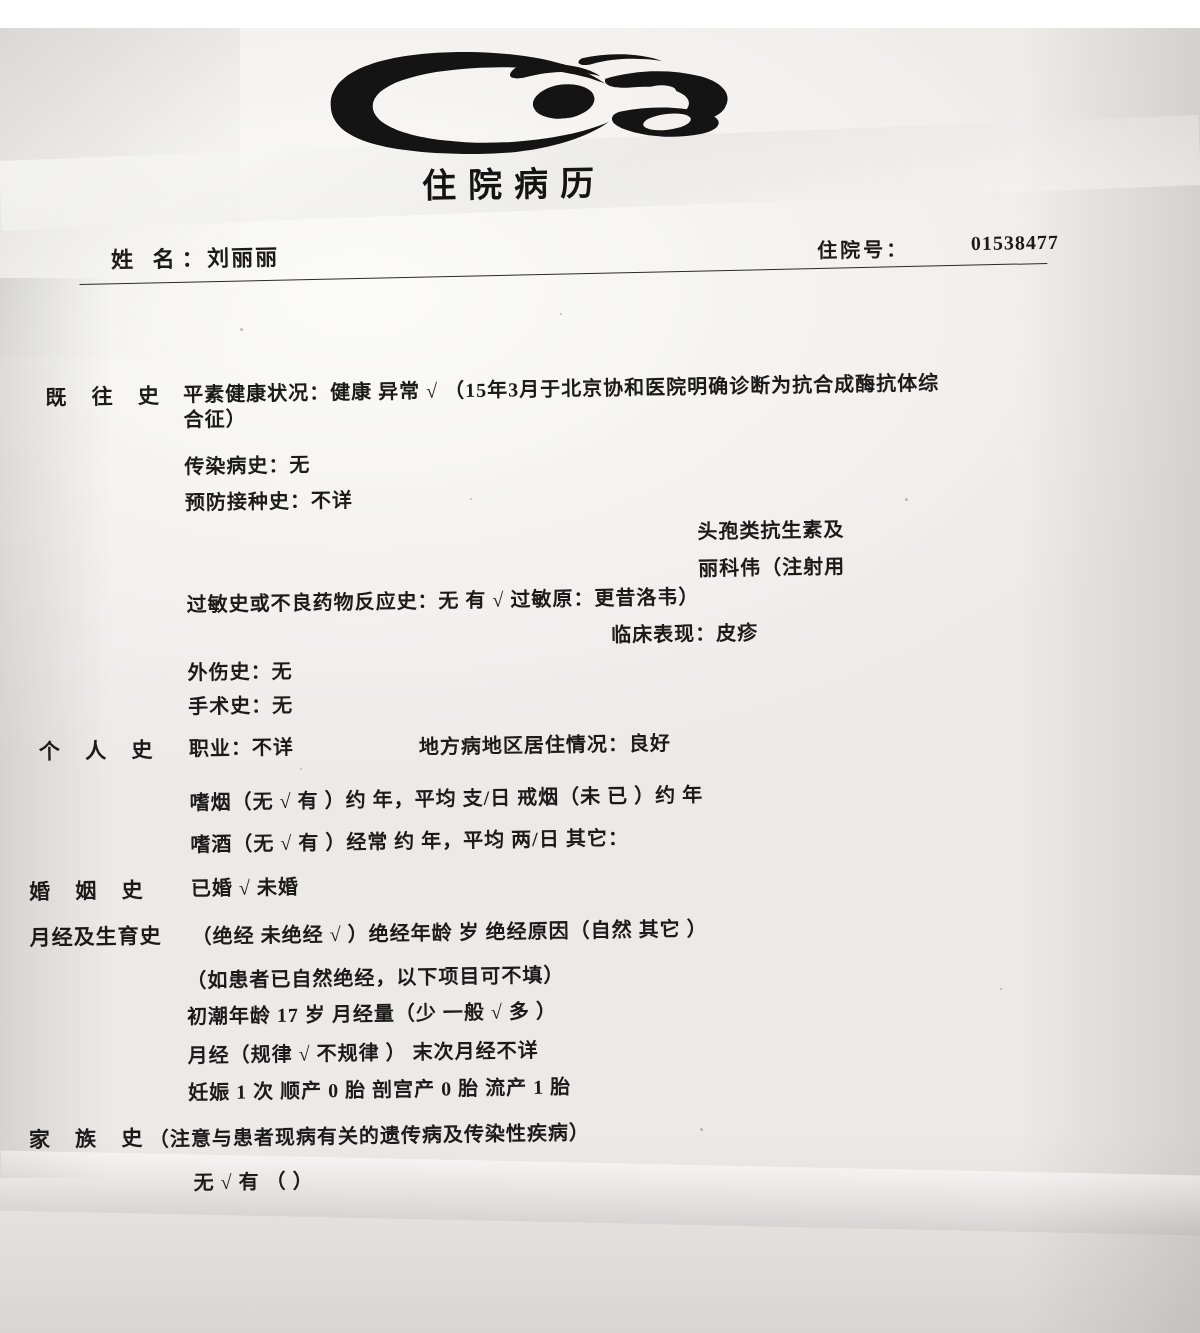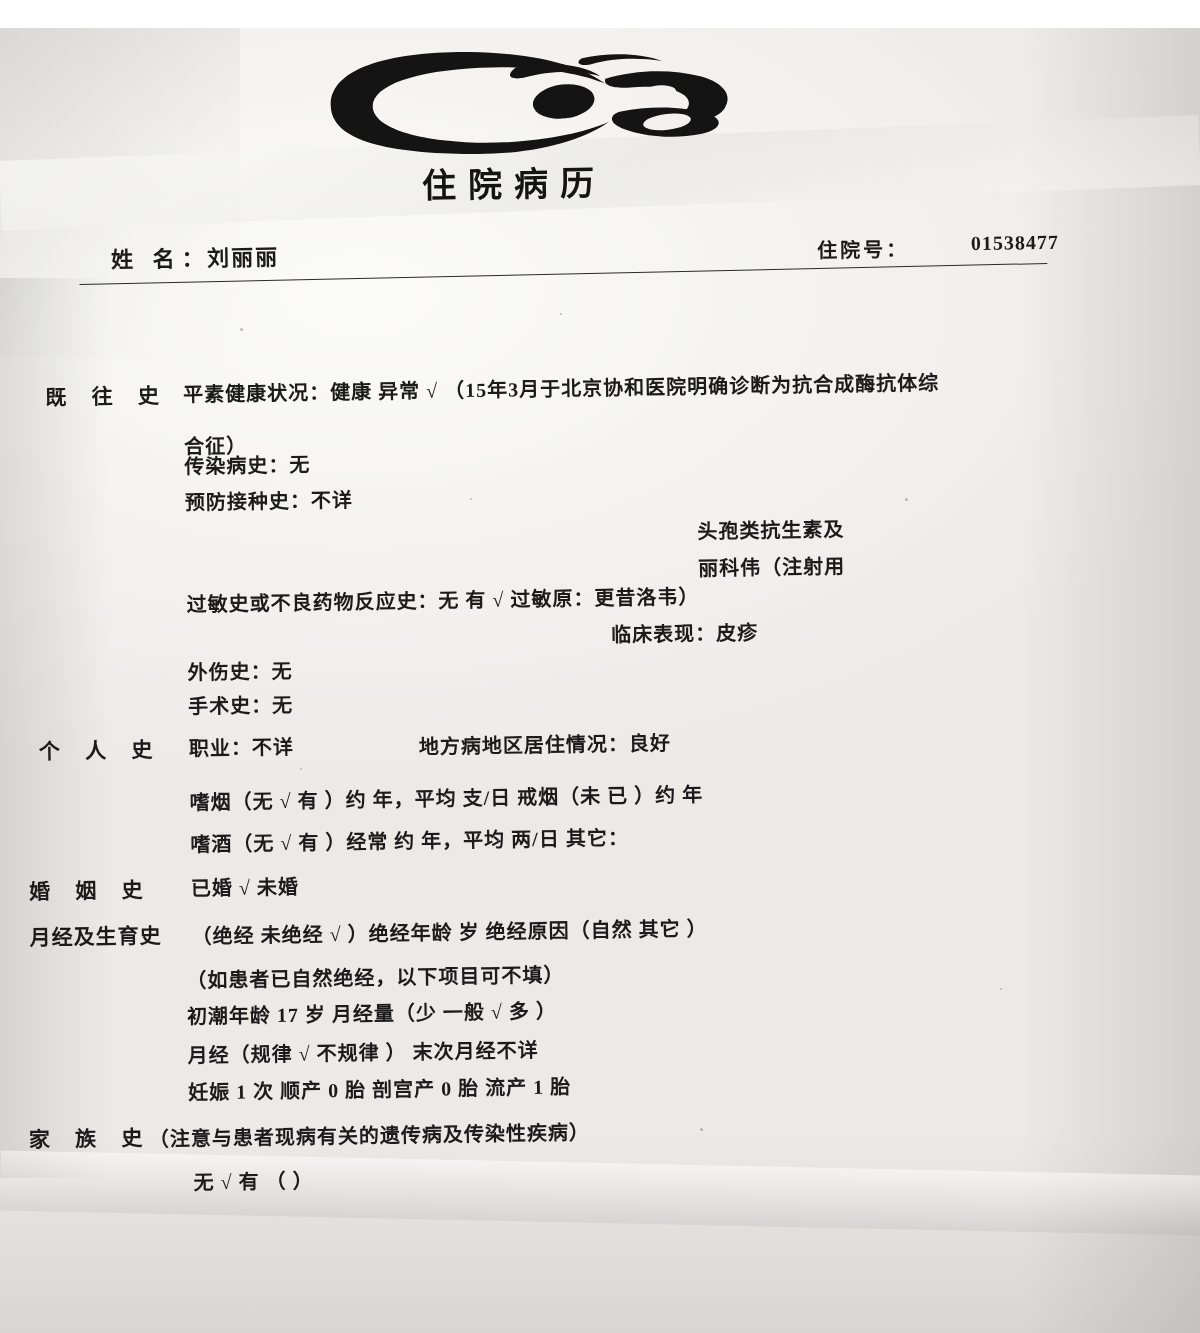--- a/index.html
+++ b/index.html
@@ -173,21 +173,21 @@
     <div class="hdr-row">
       <span class="hdr-name-label">姓 名：</span>
       <span class="hdr-name-value">刘丽丽</span>
       <span class="hdr-no-label">住院号：</span>
       <span class="hdr-no-value">01538477</span>
     </div>
     <div class="hdr-rule"></div>
 
     <div class="section-label" style="left:50px; top:344px;">既 往 史</div>
     <div class="line" style="left:188px; top:344px;">平素健康状况：健康     异常 √    （15年3月于北京协和医院明确诊断为抗合成酶抗体综</div>
-    <div class="line" style="left:188px; top:396px;">合征）</div>
+    <div class="line" style="left:188px; top:369px;">合征）</div>
     <div class="line" style="left:188px; top:416px;">传染病史：无</div>
     <div class="line" style="left:188px; top:452px;">预防接种史：不详</div>
 
     <div class="line" style="left:700px; top:489px;">头孢类抗生素及</div>
     <div class="line" style="left:700px; top:526px;">丽科伟（注射用</div>
     <div class="line" style="left:188px; top:554px;">过敏史或不良药物反应史：无      有 √     过敏原：更昔洛韦）</div>
     <div class="line" style="left:612px; top:591px;">临床表现：皮疹</div>
 
     <div class="line" style="left:188px; top:622px;">外伤史：无</div>
     <div class="line" style="left:188px; top:656px;">手术史：无</div>

